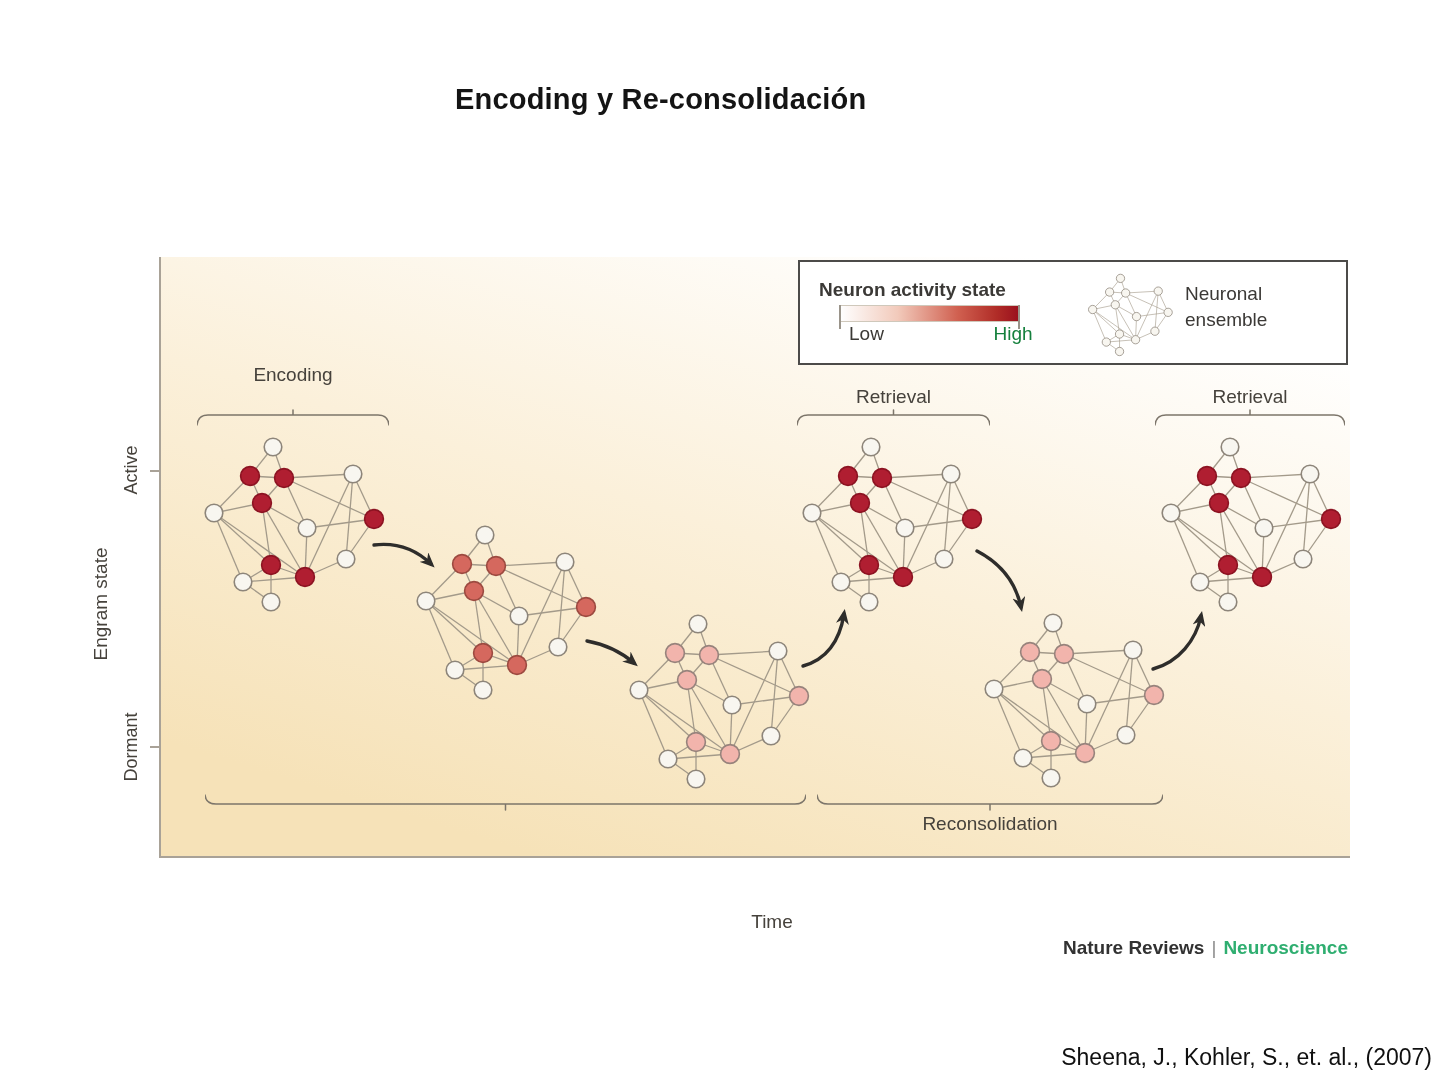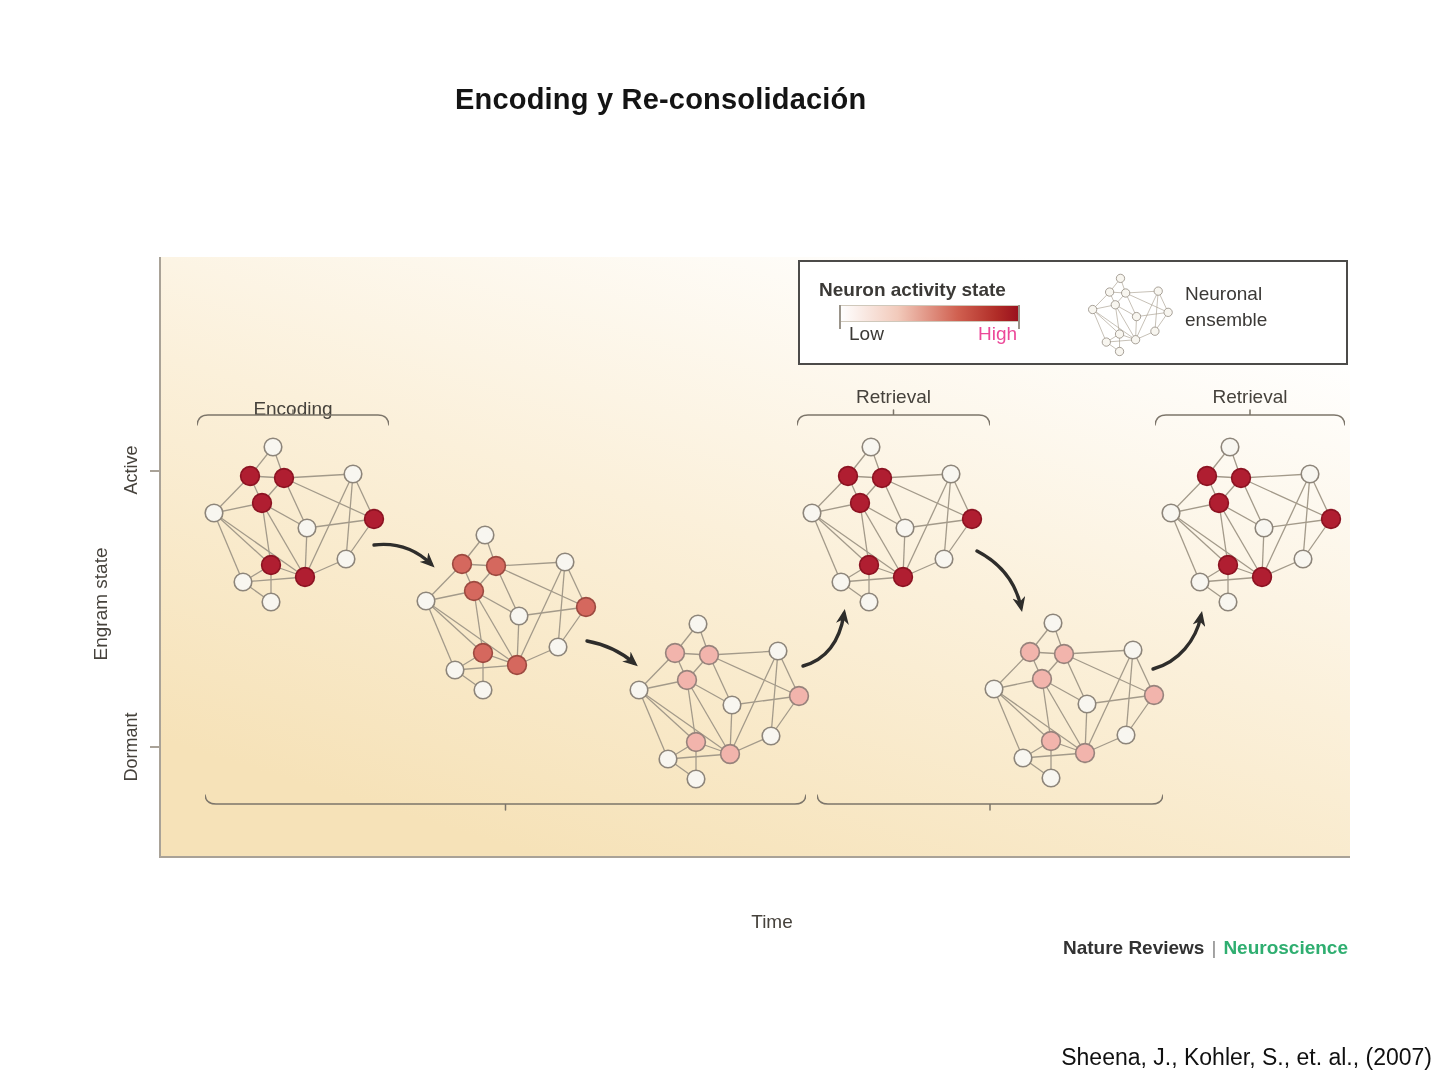--- a/index.html
+++ b/index.html
@@ -23,22 +23,22 @@
 
   
   .legend{position:absolute;left:798px;top:260px;width:550px;height:105px;
           background:#ffffff;border:2px solid #4c4b49;box-sizing:border-box;}
   .legend-title{position:absolute;left:19px;top:17px;font-size:19px;font-weight:bold;color:#3b3936;}
   .legend-bar{position:absolute;left:40px;top:43px;width:179px;height:17px;
               border:1px solid #cfc8bb;box-sizing:border-box;
               background:linear-gradient(to right,#fefefe 0%,#f2cabb 32%,#d06050 66%,#b02c27 88%,#9b111e 100%);}
   .bar-cap{position:absolute;width:2px;height:24px;background:#9a948a;top:43px;}
   .legend-low{position:absolute;left:18px;top:61px;font-size:19px;color:#3b3936;margin-left:31px;}
-  .legend-high{position:absolute;left:178px;top:61px;width:70px;
-               font-size:19px;color:#ec4899;}
+  .legend-high{position:absolute;left:178px;top:61px;width:70px;text-align:center;
+               font-size:19px;color:#15803d;}
   .legend-ens-label{position:absolute;left:385px;top:19px;font-size:19px;color:#3b3936;line-height:26px;}
 
   
   .stage-label{position:absolute;text-align:center;font-size:19px;color:#46423c;}
   .brace{position:absolute;}
 
   
   .credit{position:absolute;left:1020px;top:937px;width:328px;text-align:right;
           font-size:19px;white-space:nowrap;}
   .credit .pub{font-weight:bold;color:#323232;}
@@ -114,21 +114,21 @@
         <circle cx="184" cy="94" r="8.8" fill="#f8f6f0" stroke="#8d857a" stroke-width="1.6"></circle>
         <circle cx="117" cy="103" r="8.8" fill="#f8f6f0" stroke="#8d857a" stroke-width="1.6"></circle>
         <circle cx="156" cy="134" r="8.8" fill="#f8f6f0" stroke="#8d857a" stroke-width="1.6"></circle>
         <circle cx="81" cy="140" r="8.8" fill="#f8f6f0" stroke="#8d857a" stroke-width="1.6"></circle>
         <circle cx="115" cy="152" r="8.8" fill="#f8f6f0" stroke="#8d857a" stroke-width="1.6"></circle>
         <circle cx="53" cy="157" r="8.8" fill="#f8f6f0" stroke="#8d857a" stroke-width="1.6"></circle>
         <circle cx="81" cy="177" r="8.8" fill="#f8f6f0" stroke="#8d857a" stroke-width="1.6"></circle>
       </svg>
     </div>
 
-  <div class="stage-label" style="left:197px;top:398px;width:192px;">Encoding</div>
+  <div class="stage-label" style="left:197px;top:364px;width:192px;">Encoding</div>
   <svg class="brace" style="left:197px;top:409px;" viewBox="0 0 192 18" width="192" height="18">
       <path d="M0,16 Q1,6 11,6 L181,6 Q191,6 192,16 M96,6 L96,1" fill="none" stroke="#7c756a" stroke-width="1.5" stroke-linecap="round"></path>
     </svg>
 
   <div class="stage-label" style="left:797px;top:386px;width:193px;">Retrieval</div>
   <svg class="brace" style="left:797px;top:409px;" viewBox="0 0 193 18" width="193" height="18">
       <path d="M0,16 Q1,6 11,6 L182,6 Q192,6 193,16 M96.5,6 L96.5,1" fill="none" stroke="#7c756a" stroke-width="1.5" stroke-linecap="round"></path>
     </svg>
 
   <div class="stage-label" style="left:1155px;top:386px;width:190px;">Retrieval</div>
@@ -136,20 +136,21 @@
       <path d="M0,16 Q1,6 11,6 L179,6 Q189,6 190,16 M95,6 L95,1" fill="none" stroke="#7c756a" stroke-width="1.5" stroke-linecap="round"></path>
     </svg>
 
   <svg class="brace" style="left:205px;top:794px;" viewBox="0 0 601 18" width="601" height="18">
       <path d="M0,1 Q1,10 11,10 L590,10 Q600,10 601,1 M300.5,10 L300.5,16" fill="none" stroke="#7c756a" stroke-width="1.5" stroke-linecap="round"></path>
     </svg>
 
   <svg class="brace" style="left:817px;top:794px;" viewBox="0 0 346 18" width="346" height="18">
       <path d="M0,1 Q1,10 11,10 L335,10 Q345,10 346,1 M173,10 L173,16" fill="none" stroke="#7c756a" stroke-width="1.5" stroke-linecap="round"></path>
     </svg>
+  <div class="stage-label" style="left:817px;top:813px;width:346px;">Reconsolidation</div>
 
   <svg class="arrows" width="1440" height="1080" viewBox="0 0 1440 1080">
     <defs>
       <marker id="ah" markerUnits="userSpaceOnUse" markerWidth="15" markerHeight="13" refX="10" refY="6.5" orient="auto">
         <path d="M0,0 L15,6.5 L0,13 L4.5,6.5 Z" fill="#2e2d2b"></path>
       </marker>
     </defs>
     <path d="M374,545 Q407,541 431,564" fill="none" stroke="#2e2d2b" stroke-width="3.4" stroke-linecap="round" marker-end="url(#ah)"></path>
     <path d="M587,641 Q614,646 634,663" fill="none" stroke="#2e2d2b" stroke-width="3.4" stroke-linecap="round" marker-end="url(#ah)"></path>
     <path d="M803,666 C828,659 840,639 844,614" fill="none" stroke="#2e2d2b" stroke-width="3.4" stroke-linecap="round" marker-end="url(#ah)"></path>

